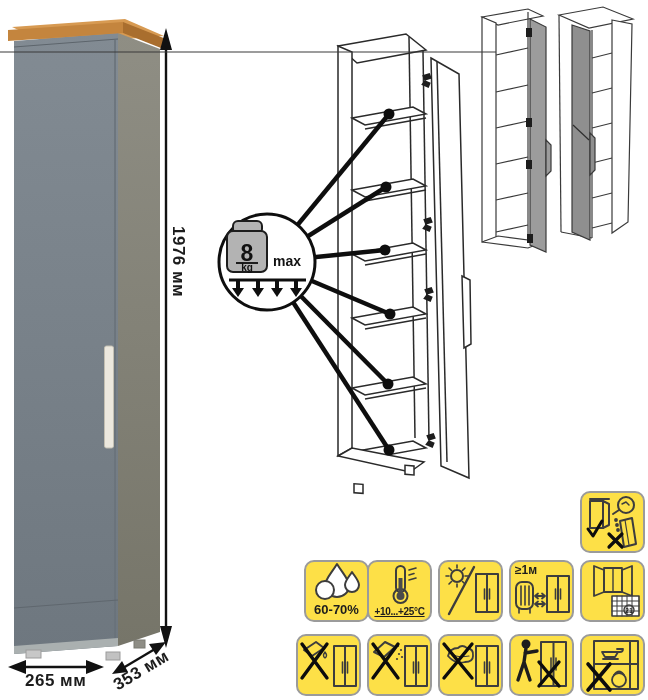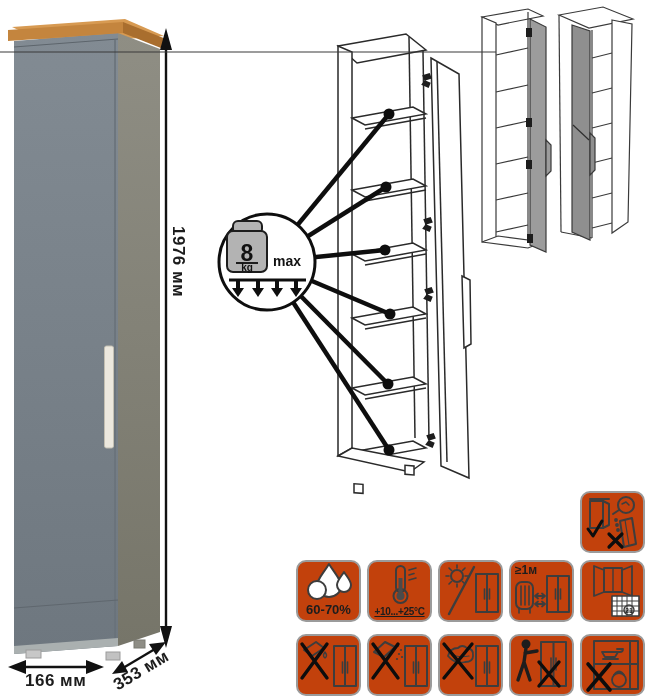--- a/index.html
+++ b/index.html
@@ -9,21 +9,21 @@
   }
   .abs{position:absolute;}
   #scene{left:0;top:0;}
   .dim-label{
     position:absolute;font-weight:bold;font-size:17px;color:#1c1c1c;letter-spacing:.5px;white-space:nowrap;
   }
   .dim-v{writing-mode:vertical-rl;}
   .dim-diag{transform:rotate(-31deg);transform-origin:left top;}
   .cell{
     position:absolute;width:65px;height:62px;box-sizing:border-box;
-    border:2px solid #9b9b9b;border-radius:10px;background:#c2410c;
+    border:2px solid #9b9b9b;border-radius:10px;background:#fde047;
   }
   .cell svg{position:absolute;left:0;top:0;}
   .cell-label{
     position:absolute;left:0;right:0;bottom:3px;text-align:center;
     font-weight:bold;color:#1d1d1d;white-space:nowrap;
   }
   .lbl13{font-size:13px;}
   .lbl10{font-size:10px;letter-spacing:-0.3px;text-decoration:underline;}
   .lbl11tl{position:absolute;left:4px;top:1px;font-weight:bold;font-size:12px;color:#1d1d1d;}
   .ico{stroke:#3d3d3d;fill:none;stroke-width:2;stroke-linecap:round;stroke-linejoin:round;}
@@ -191,42 +191,42 @@
     </g>
     <polygon points="612,20 632,24 628,222 612,233" fill="#fff"></polygon>
     <line x1="561" y1="232" x2="592" y2="238"></line>
     <polygon points="572,25 590,31 590,240 572,232" fill="#8f8f8f"></polygon>
     <line x1="573" y1="125" x2="589" y2="140" stroke="#2e2e2e"></line>
     <polygon points="590,133 595,138 595,170 590,175" fill="#8f8f8f"></polygon>
   </g>
 </svg>
 
 <div class="dim-label dim-v" style="left:168px;top:226px;">1976 мм</div>
-<div class="dim-label" style="left:25px;top:671px;">166 мм</div>
+<div class="dim-label" style="left:25px;top:671px;">265 мм</div>
 <div class="dim-label dim-diag" style="left:110px;top:678px;">353 мм</div>
 
 <div class="cell" style="left:580px;top:491px;">
   <svg class="ico" width="61" height="58" viewBox="0 0 61 58">
     <rect x="8" y="8" width="13" height="27"></rect>
     <polygon points="21,8 27,11 27,32 21,35"></polygon>
     <line x1="8" y1="6" x2="27" y2="6"></line>
     <circle cx="44" cy="12" r="8"></circle>
     <line x1="37" y1="17" x2="31" y2="21"></line>
     <path d="M40,11 l4,-2 l3,3" stroke-width="1.5"></path>
     <path d="M6,36 l5,7 l9,-15" stroke="#0d0d0d" stroke-width="3"></path>
     <polygon points="38,28 50,25 54,51 42,54"></polygon>
     <line x1="43" y1="27" x2="47" y2="52" stroke-width="1.2"></line>
     <circle cx="34" cy="27" r="0.9" fill="#3d3d3d"></circle>
       <circle cx="35" cy="32" r="0.9" fill="#3d3d3d"></circle>
       <circle cx="36" cy="37" r="0.9" fill="#3d3d3d"></circle>
     <path d="M27,41 l13,13 M40,41 l-13,13" stroke="#0d0d0d" stroke-width="3.2"></path>
   </svg>
 </div>
 
-<div class="cell" style="left:296px;top:560px;">
+<div class="cell" style="left:304px;top:560px;">
   <svg class="ico" width="61" height="40" viewBox="0 0 61 40">
     <path d="M31,2 C37,12 43,17 43,24 a12,11 0 1,1 -24,0 C19,17 25,12 31,2 Z" fill="#fff"></path>
     <path d="M46,10 C50,16 53,19 53,23 a7,7 0 1,1 -14,0 C39,19 42,16 46,10 Z" fill="#fff"></path>
     <circle cx="19" cy="28" r="9" fill="#fff"></circle>
   </svg>
   <div class="cell-label lbl13">60-70%</div>
 </div>
 
 <div class="cell" style="left:367px;top:560px;">
   <svg class="ico" width="61" height="42" viewBox="0 0 61 42">

